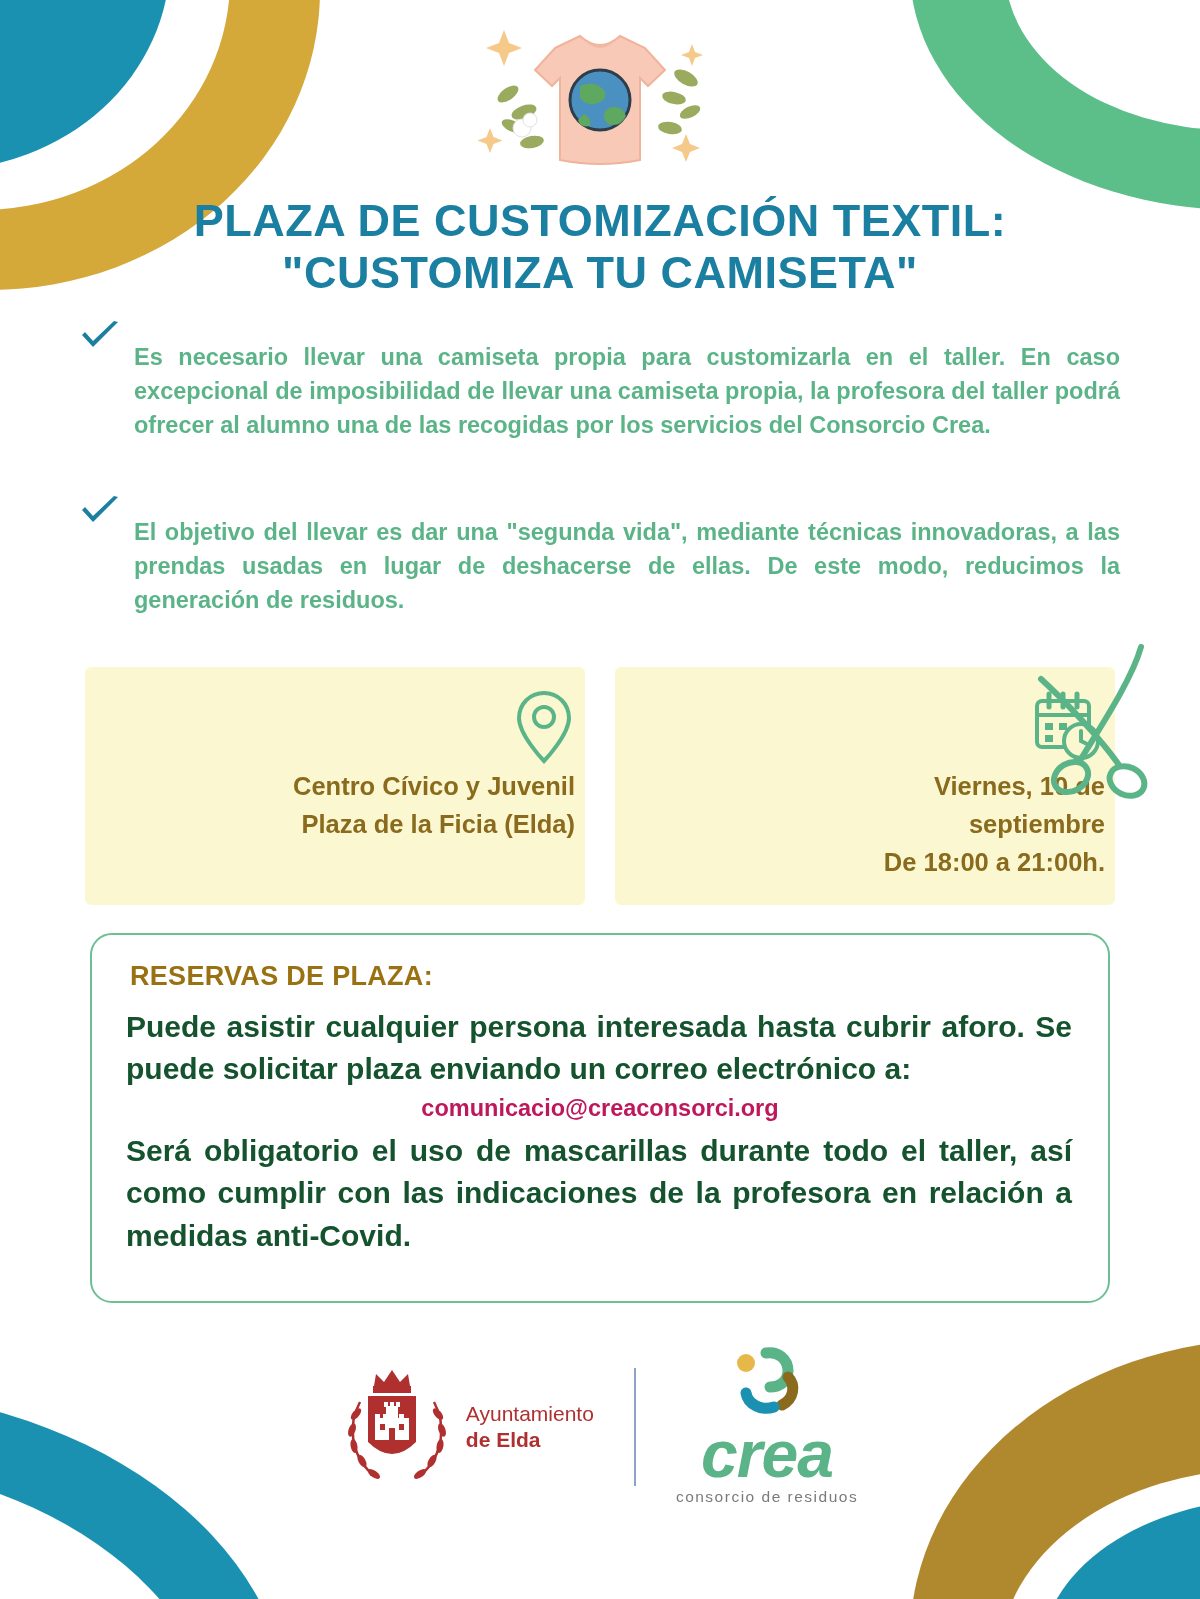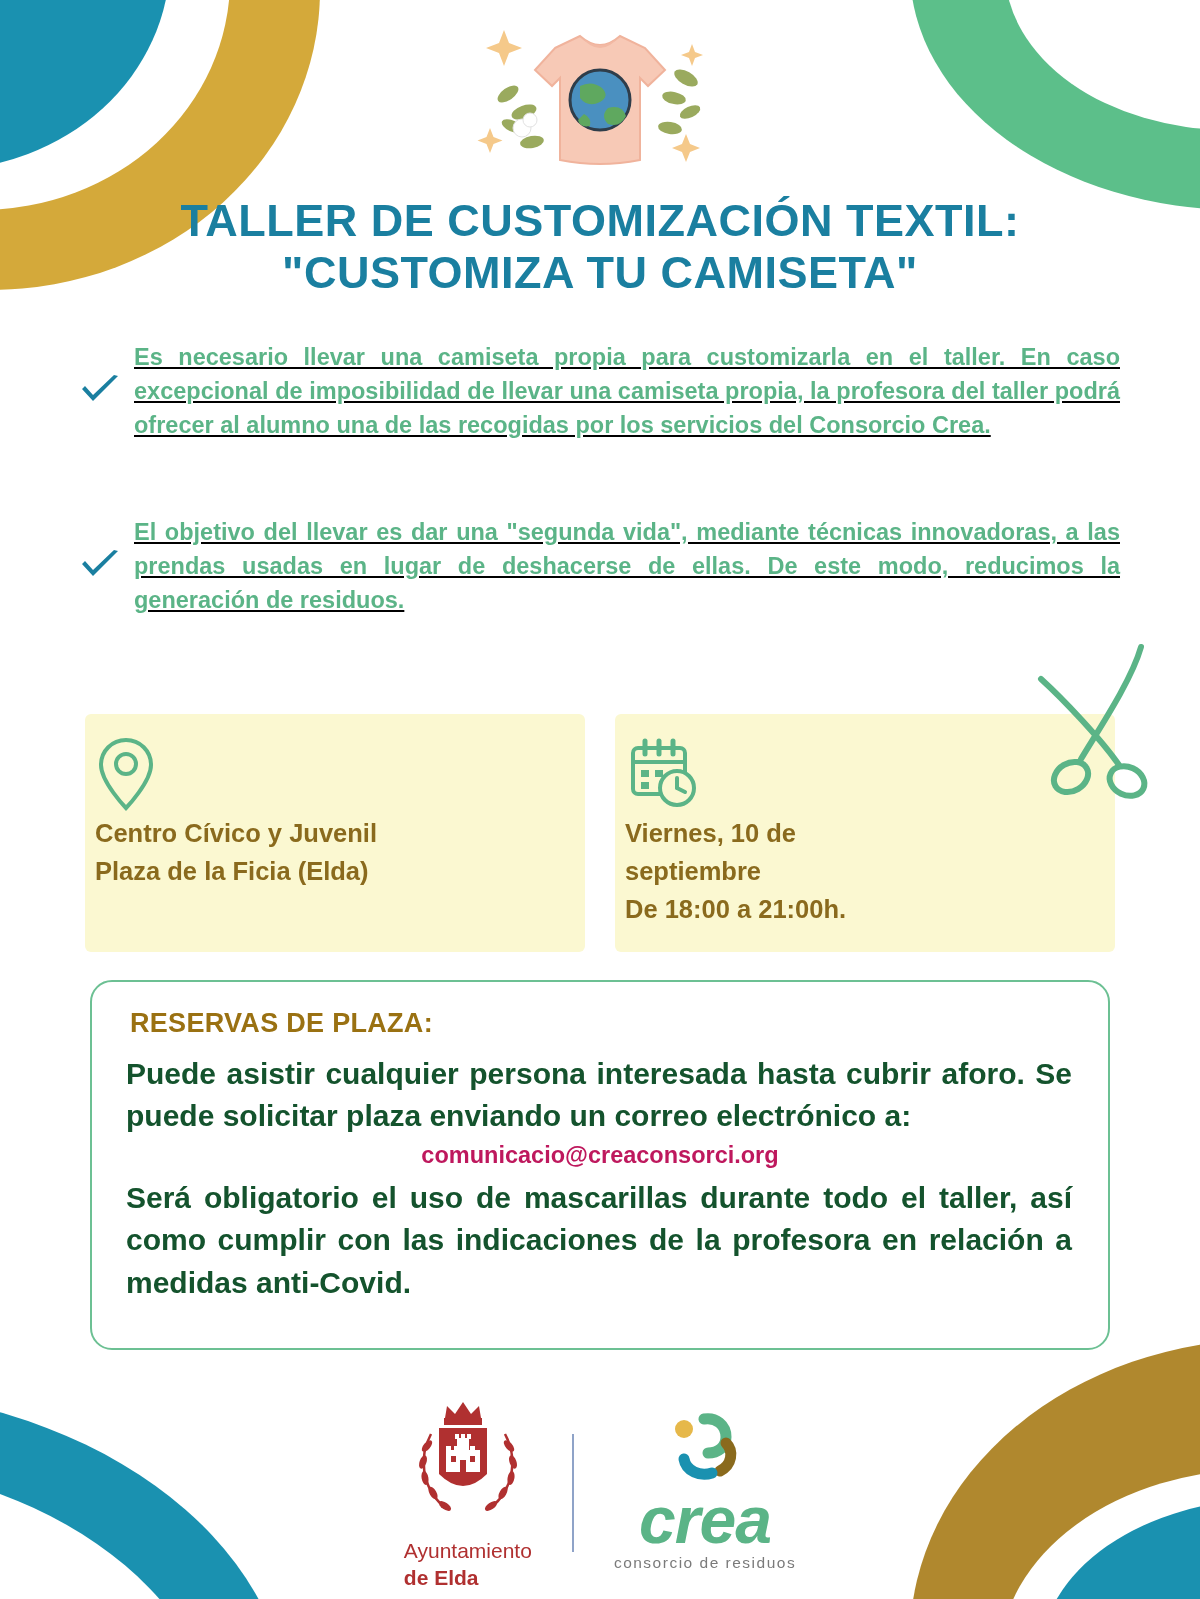--- a/index.html
+++ b/index.html
@@ -111,23 +111,22 @@
     line-height: 1.15;
     letter-spacing: 0.5px;
     margin: 0 0 18px 0;
   }
   .title-line { display: block; }
 
   
   .bullets { margin: 0 20px 0 20px; }
   .bullet-row {
     display: flex;
-    align-items: center;
+    align-items: flex-start;
     margin-bottom: 26px;
-    text-decoration: underline;
   }
   .check-icon {
     flex: 0 0 54px;
     padding-top: 4px;
   }
   .bullet-text {
     color: #5bb487;
     font-size: 23.5px;
     font-weight: bold;
     line-height: 1.45;
@@ -138,23 +137,22 @@
   .info-row {
     display: flex;
     gap: 30px;
     margin: 20px 25px 0 25px;
     position: relative;
   }
   .info-box {
     background: #fbf8d1;
     border-radius: 6px;
     padding: 22px 10px 26px 10px;
-    text-align: left;
+    text-align: right;
     flex: 1;
-    margin-top: 47px;
   }
   .info-icon { height: 76px; }
   .info-text {
     color: #8a6a1d;
     font-weight: bold;
     font-size: 25.5px;
     line-height: 1.25;
     margin-top: 6px;
   }
   .scissors {
@@ -203,21 +201,20 @@
   }
   .footer-sep {
     width: 2px;
     height: 118px;
     background: #8fa3c8;
   }
   .logo-elda {
     display: flex;
     align-items: center;
     gap: 14px;
-    flex-direction: column;
   }
   .elda-text {
     color: #b03030;
     font-size: 21px;
     line-height: 1.25;
   }
   .elda-text .l1 { font-weight: normal; }
   .elda-text .l2 { font-weight: bold; }
   .logo-crea { text-align: center; }
   .crea-word {
@@ -284,21 +281,21 @@
       <path d="M120 28 Q140 46 160 28 Q150 40 140 40 Q130 40 120 28 Z" fill="#f2b9a4"></path>
 
       <circle cx="140" cy="92" r="30" fill="#4a90c0" stroke="#2f3d4a" stroke-width="3"></circle>
       <path d="M120 78 q12 -6 22 2 q8 8 -2 14 q-12 6 -20 -4 z" fill="#5fa85f"></path>
       <path d="M148 100 q14 -4 18 8 q-6 12 -18 8 q-8 -8 0 -16z" fill="#5fa85f"></path>
       <path d="M124 106 q8 4 6 12 q-10 2 -12 -6z" fill="#5fa85f"></path>
     </svg>
   </div>
 
   <h1 class="title">
-    <span class="title-line">TALLER DE CUSTOMIZACIÓN TEXTIL:</span>
+    <span class="title-line">PLAZA DE CUSTOMIZACIÓN TEXTIL:</span>
     <span class="title-line">"CUSTOMIZA TU CAMISETA"</span>
   </h1>
 
   <div class="bullets">
 
     <div class="bullet-row">
       <span class="check-icon">
         <svg width="40" height="32" viewBox="0 0 40 32">
           <path d="M2 14 L13 26 L38 1 L34 0 L13 20 L5 11 Z" fill="#1a7fa0"></path>
         </svg>

